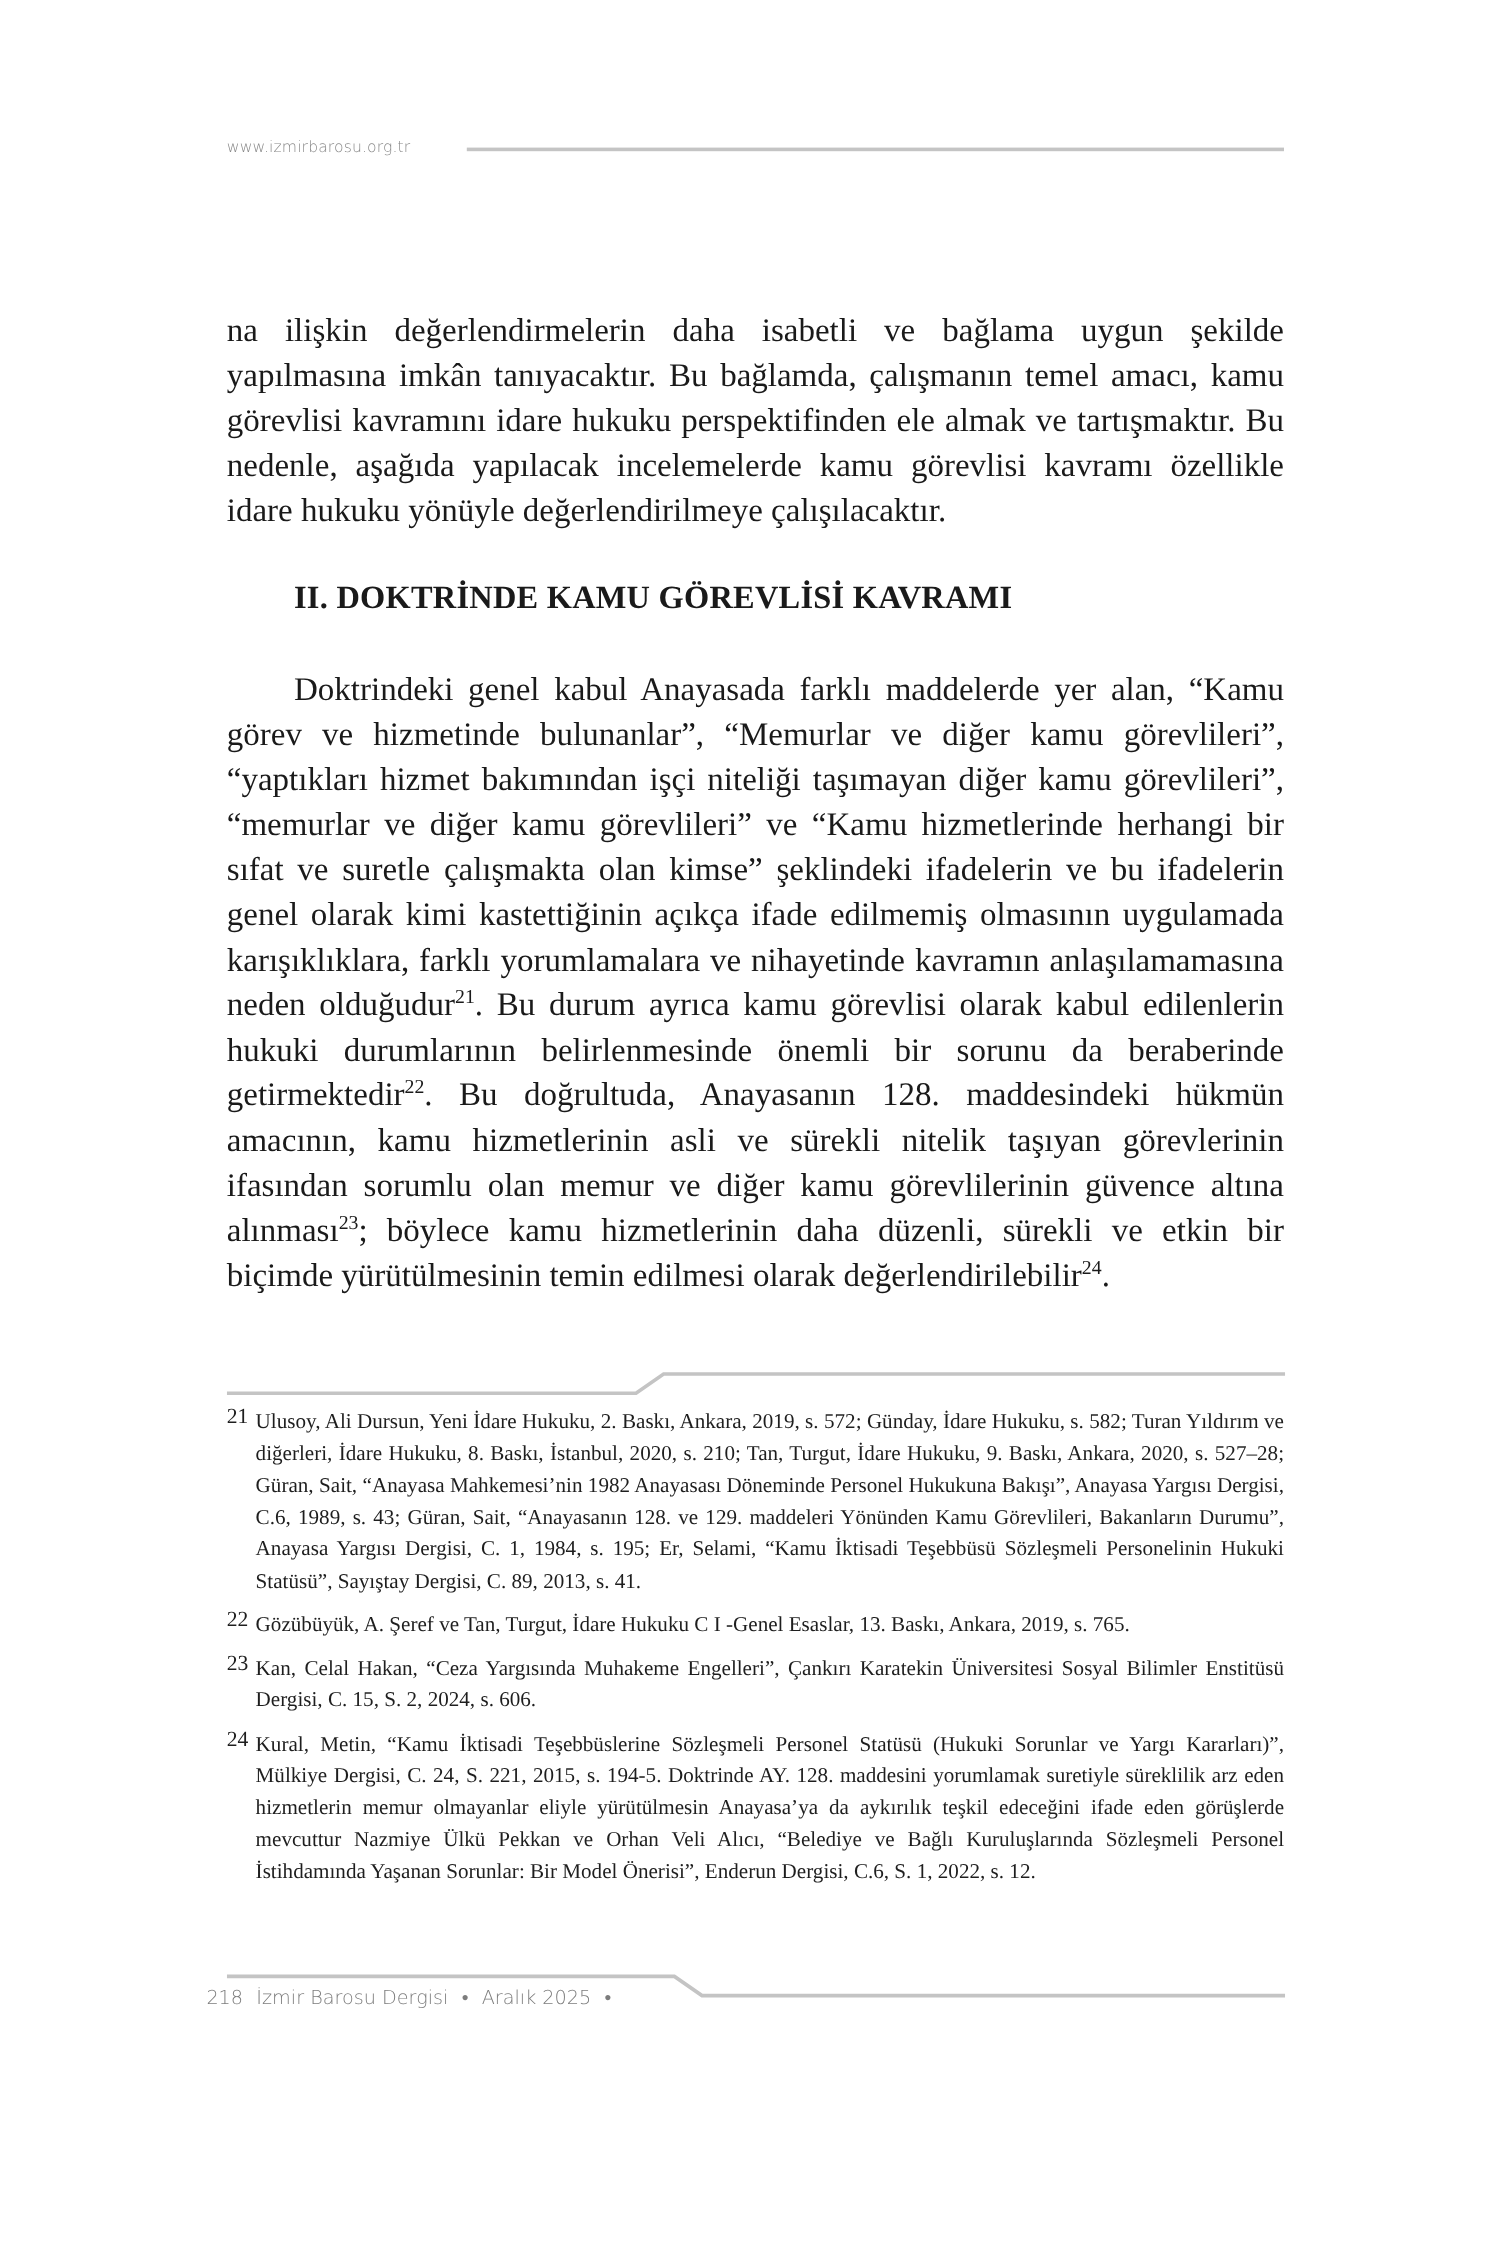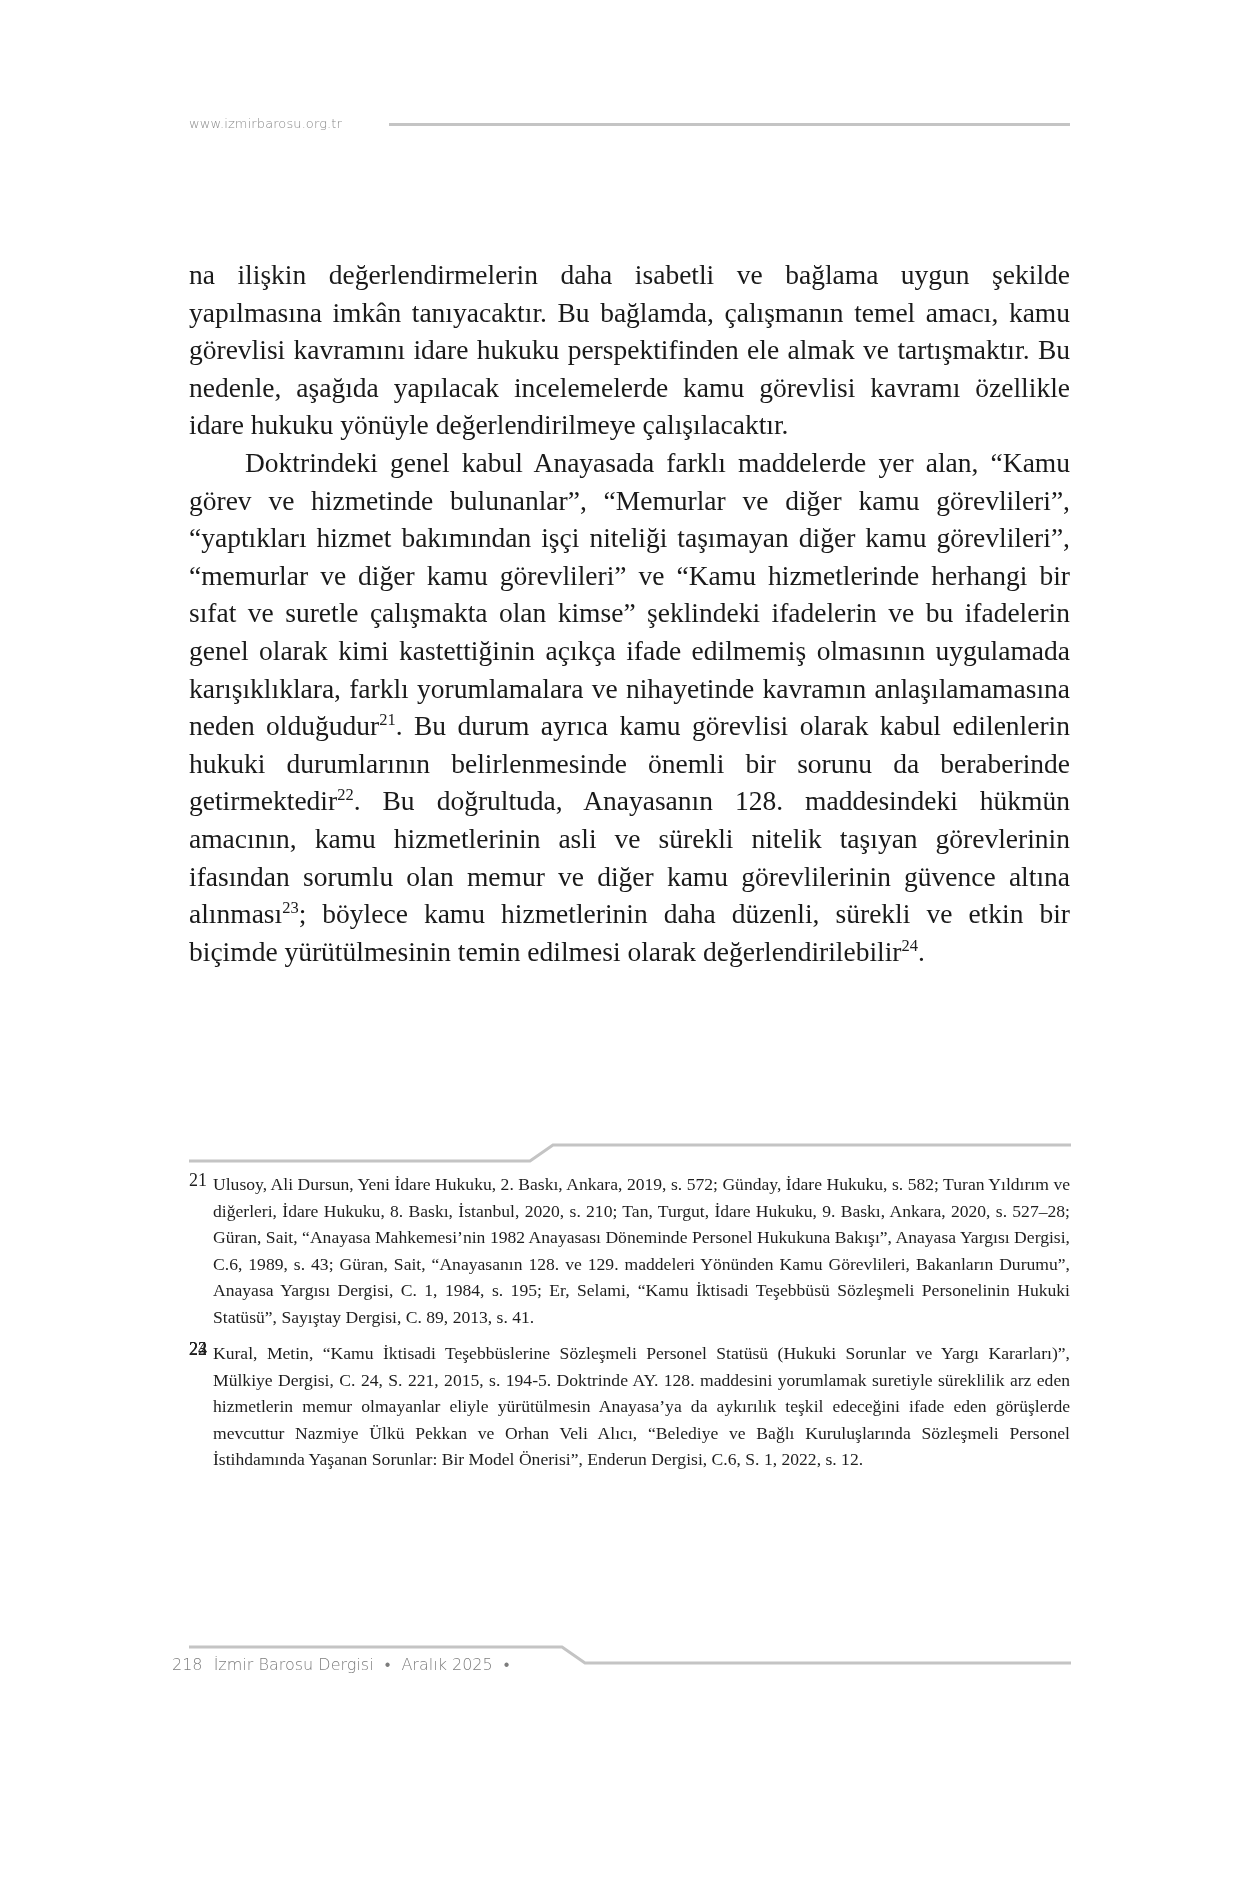--- a/index.html
+++ b/index.html
@@ -123,38 +123,41 @@
 <body>
 
 <div class="page-header">
   <span class="header-url">www.izmirbarosu.org.tr</span>
   <div class="header-rule"></div>
 </div>
 
 <div class="body-text">
   <p>na ilişkin değerlendirmelerin daha isabetli ve bağlama uygun şekilde yapılmasına imkân tanıyacaktır. Bu bağlamda, çalışmanın temel amacı, kamu görevlisi kavramını idare hukuku perspektifinden ele almak ve tar­tışmaktır. Bu nedenle, aşağıda yapılacak incelemelerde kamu görevlisi kavramı özellikle idare hukuku yönüyle değerlendirilmeye çalışılacaktır.</p>
 
+  <div class="section-heading">II. DOKTRİNDE KAMU GÖREVLİSİ KAVRAMI</div>
 
   <p class="indent"><span>Doktrindeki genel kabul Anayasada farklı maddelerde yer alan, “Kamu görev ve hizmetinde bulunanlar”, “Memurlar ve diğer kamu görevlileri”, “yaptıkları hizmet bakımından işçi niteliği taşımayan diğer kamu görevlileri”, “memurlar ve diğer kamu görevlileri” ve “Kamu hiz­metlerinde herhangi bir sıfat ve suretle çalışmakta olan kimse” şeklinde­ki ifadelerin ve bu ifadelerin genel olarak kimi kastettiğinin açıkça ifade edilmemiş olmasının uygulamada karışıklıklara, farklı yorumlamalara ve nihayetinde kavramın anlaşılamamasına neden olduğudur</span><sup>21</sup><span>. Bu du­rum ayrıca kamu görevlisi olarak kabul edilenlerin hukuki durumlarının belirlenmesinde önemli bir sorunu da beraberinde getirmektedir</span><sup>22</sup><span>. Bu doğrultuda, Anayasanın 128. maddesindeki hükmün amacının, kamu hizmetlerinin asli ve sürekli nitelik taşıyan görevlerinin ifasından sorum­lu olan memur ve diğer kamu görevlilerinin güvence altına alınması</span><sup>23</sup><span>; böylece kamu hizmetlerinin daha düzenli, sürekli ve etkin bir biçimde yürütülmesinin temin edilmesi olarak değerlendirilebilir</span><sup>24</sup><span>.</span></p>
 </div>
 
 <svg class="footnote-rule" viewBox="0 0 882 26" width="882" height="26">
   <polyline points="0,21 341,21 364,5 882,5" fill="none" stroke="#c4c4c4" stroke-width="3"></polyline>
 </svg>
 
 <div class="footnotes">
   <div class="footnote">
     <span class="fn-num">21</span>
     <span>Ulusoy, Ali Dursun, Yeni İdare Hukuku, 2. Baskı, Ankara, 2019, s. 572; Günday, İdare Hukuku, s. 582; Turan Yıldırım ve diğerleri, İdare Hukuku, 8. Baskı, İstanbul, 2020, s. 210; Tan, Turgut, İdare Hukuku, 9. Baskı, Ankara, 2020, s.  527–28; Güran, Sait, “Anayasa Mahkemesi’nin 1982 Anayasası Döneminde Personel Hukukuna Bakışı”, Anayasa Yargısı Dergisi, C.6, 1989, s. 43; Güran, Sait, “Anayasanın 128. ve 129. maddeleri Yönünden Kamu Görevlileri, Bakanların Durumu”, Anayasa Yargısı Dergisi, C. 1, 1984, s. 195; Er, Selami, “Kamu İktisadi Teşebbüsü Sözleşmeli Personelinin Hukuki Statüsü”, Sayıştay Dergisi, C. 89, 2013, s. 41.</span>
   </div>
   <div class="footnote">
     <span class="fn-num">22</span>
+    <span>Gözübüyük, A. Şeref ve Tan, Turgut, İdare Hukuku C I -Genel Esaslar, 13. Baskı, Ankara, 2019, s. 765.</span>
   </div>
   <div class="footnote">
     <span class="fn-num">23</span>
+    <span>Kan, Celal Hakan, “Ceza Yargısında Muhakeme Engelleri”, Çankırı Karatekin Üniversitesi Sosyal Bilim­ler Enstitüsü Dergisi, C. 15, S. 2, 2024, s. 606.</span>
   </div>
   <div class="footnote">
     <span class="fn-num">24</span>
     <span>Kural, Metin, “Kamu İktisadi Teşebbüslerine Sözleşmeli Personel Statüsü (Hukuki Sorunlar ve Yargı Kararları)”, Mülkiye Dergisi, C. 24, S. 221, 2015, s. 194-5. Doktrinde AY. 128. maddesini yorumlamak suretiyle süreklilik arz eden hizmetlerin memur olmayanlar eliyle yürütülmesin Anayasa’ya da aykırılık teşkil edeceğini ifade eden görüşlerde mevcuttur Nazmiye Ülkü Pekkan ve Orhan Veli Alıcı, “Belediye ve Bağlı Kuruluşlarında Sözleşmeli Personel İstihdamında Yaşanan Sorunlar: Bir Model Önerisi”, Enderun Dergisi, C.6, S. 1, 2022, s. 12.</span>
   </div>
 </div>
 
 <svg class="footer-rule" viewBox="0 0 882 26" width="882" height="26">
   <polyline points="0,4 373,4 396,20 882,20" fill="none" stroke="#c4c4c4" stroke-width="3"></polyline>
 </svg>

